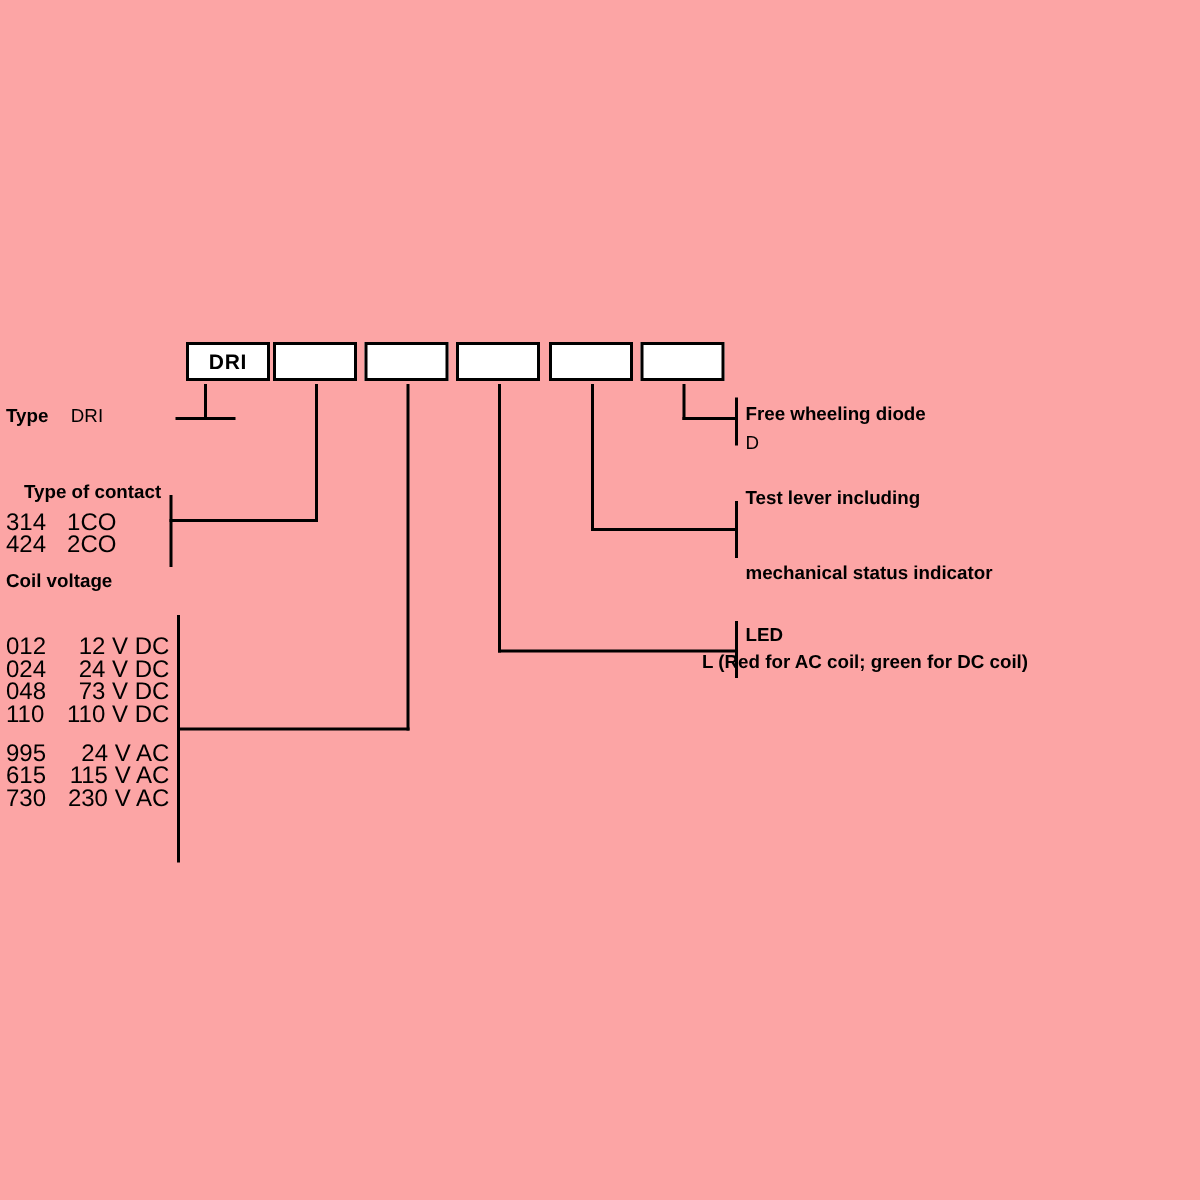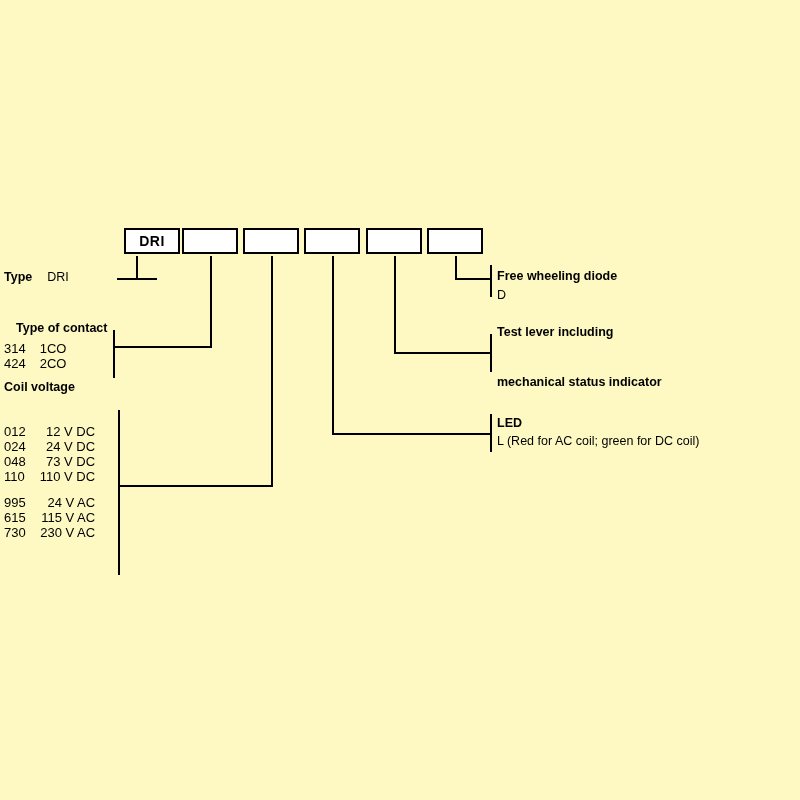--- a/index.html
+++ b/index.html
@@ -8,21 +8,21 @@
     background: #ffffff;
   }
   body {
     font-family: "Liberation Sans", sans-serif;
     color: #000000;
   }
   #canvas {
     position: relative;
     width: 800px;
     height: 800px;
-    background: #fef9c3;
+    background: #fca5a5;
     overflow: hidden;
   }
   
   .code-box {
     position: absolute;
     border: 2px solid #000;
     background: #fff;
     box-sizing: border-box;
     display: flex;
     align-items: center;
@@ -53,21 +53,21 @@
   .tbl {
     position: absolute;
     font-size: 12.5px;
     line-height: 15px;
   }
   .tbl table {
     border-collapse: collapse;
   }
   .tbl td {
     padding: 0 0 0 0;
-    font-size: 13px;
+    font-size: 16px;
     line-height: 15px;
     white-space: nowrap;
   }
   .tbl td.code { padding-right: 14px; }
   .tbl td.val  { text-align: right; }
   .spacer-row td { height: 11px; line-height: 11px; }
 </style>
 </head>
 <body>
 
@@ -165,15 +165,15 @@
       </table>
   </div>
 
   <div class="lbl bold" style="left:497px; top:269px;">Free wheeling diode</div>
   <div class="lbl" style="left:497px; top:288px;">D</div>
 
   <div class="lbl bold" style="left:497px; top:325px;">Test lever including</div>
   <div class="lbl bold" style="left:497px; top:349px;margin-top:26px;">mechanical status indicator</div>
 
   <div class="lbl bold" style="left:497px; top:416px;">LED</div>
-  <div class="lbl" style="left:497px; top:434px;">L (Red for AC coil; green for DC coil)</div>
+  <div class="lbl" style="left:468px; top:434px;font-weight:bold;">L (Red for AC coil; green for DC coil)</div>
 
 </div>
 
 </body></html>

